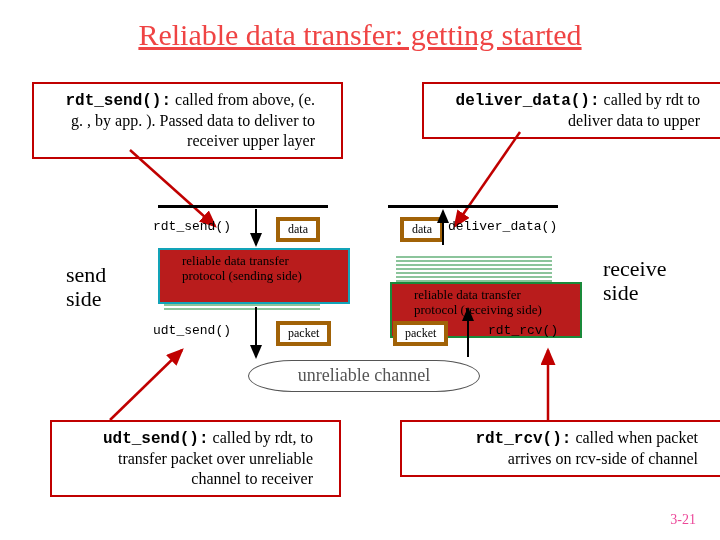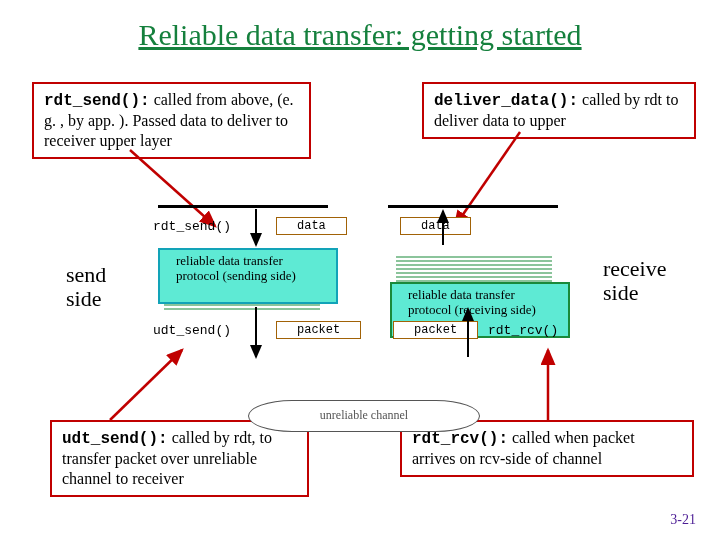--- a/index.html
+++ b/index.html
@@ -11,101 +11,100 @@
     font-family: "Times New Roman", serif;
     position: relative;
     overflow: hidden;
   }
   .title {
     position: absolute;
     top: 18px;
     left: 50px;
     right: 50px;
     font-size: 30px;
-    color: #15803d;
+    color: #ef4444;
     text-decoration: underline;
     text-align: center;
   }
   .callout {
     position: absolute;
     border: 2px solid #c00000;
     background: #fff;
-    padding: 6px 10px;
+    padding: 6px 26px;
     font-size: 16px;
     line-height: 1.25;
-    text-align: left;
+    text-align: right;
   }
   .callout code { font-family: "Courier New", monospace; font-weight: bold; }
   .sidelabel {
     position: absolute;
     font-size: 22px;
     text-align: left;
     line-height: 1.1;
   }
   .page-num {
     position: absolute;
     bottom: 12px;
     right: 24px;
     font-size: 14px;
-    color: #4c1d95;
+    color: #ec4899;
   }
 
   
   .fig {
     position: absolute;
     left: 148px;
     top: 205px;
     width: 440px;
     height: 195px;
   }
   .toplayer-line {
     position: absolute;
     top: 0;
     border-top: 3px solid #000;
     height: 0;
   }
   .proto-box {
     position: absolute;
     border: 2px solid #1a8a3a;
-    background:#5eead4;
+    background:#b91c1c;
     font-family:"Times New Roman",serif;
     font-size:13px;
     line-height:1.15;
-    padding:4px 16px;
+    padding:4px 22px;
     text-align:left;
   }
   .proto-shadow {
     position:absolute;
     background: repeating-linear-gradient(0deg,#1a8a3a,#1a8a3a 2px,#fff 2px,#fff 4px),
                 repeating-linear-gradient(90deg,#1a8a3a,#1a8a3a 2px,transparent 2px,transparent 4px);
     opacity:.5;
   }
   .packet {
     position:absolute;
-    border:1px solid #a16207;
+    border:4px solid #a16207;
     background:#fff;
-    font-family:Liberation Mono, monospace;
+    font-family:Liberation Serif, serif;
     font-size:12px;
-    padding:1px 20px;
+    padding:1px 8px;
   }
   .api-label {
     position:absolute;
     font-family:"Courier New",monospace;
     font-size:13px;
     text-align:right;
   }
   .channel {
     position:absolute;
     border:1px solid #555;
     border-radius: 55px / 20px;
     text-align:center;
-    font-size:12px;
+    font-size:18px;
     color:#555;
     background:#fff;
-    margin-top:40px;
   }
 
   
   .arrow { position:absolute; pointer-events:none; }
 </style>
 </head>
 <body>
 
 <div class="title">Reliable data transfer: getting started</div>
 
@@ -151,20 +150,21 @@
 
   <line x1="548" y1="420" x2="548" y2="350" stroke="#c00000" stroke-width="2.5" marker-end="url(#redhead)"></line>
 </svg>
 
 <div class="fig">
 
   <div class="toplayer-line" style="left:10px; width:170px;"></div>
   <div class="toplayer-line" style="left:240px; width:170px;"></div>
 
   <div class="api-label" style="left:5px; top:14px;">rdt_send()</div>
+  <div class="api-label" style="left:300px; top:14px;">deliver_data()</div>
 
   <div class="packet" style="left:128px; top:12px;">data</div>
   <div class="packet" style="left:252px; top:12px;">data</div>
 
   <div class="proto-shadow" style="left:16px; top:49px; width:156px; height:56px;"></div>
   <div class="proto-box" style="left:10px; top:43px; width:144px; height:44px; border-color:#12a3b8;">reliable data transfer protocol (sending side)</div>
   <div class="proto-shadow" style="left:248px; top:49px; width:156px; height:56px;"></div>
   <div class="proto-box" style="left:242px; top:43px; width:144px; height:44px;margin-top:34px;">reliable data transfer protocol (receiving side)</div>
 
   <div class="api-label" style="left:5px; top:118px;">udt_send()</div>

